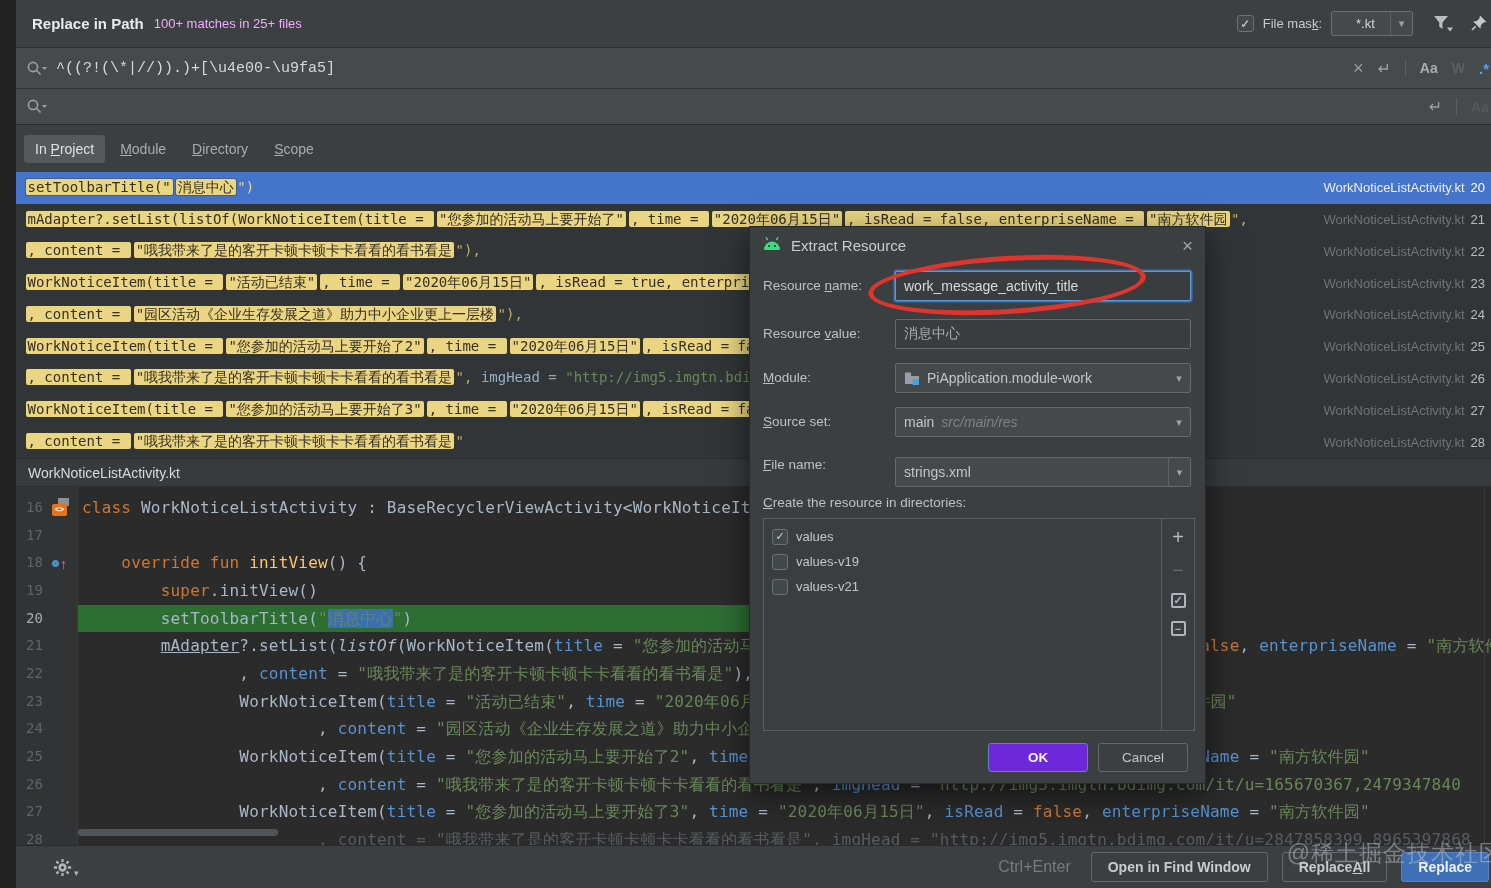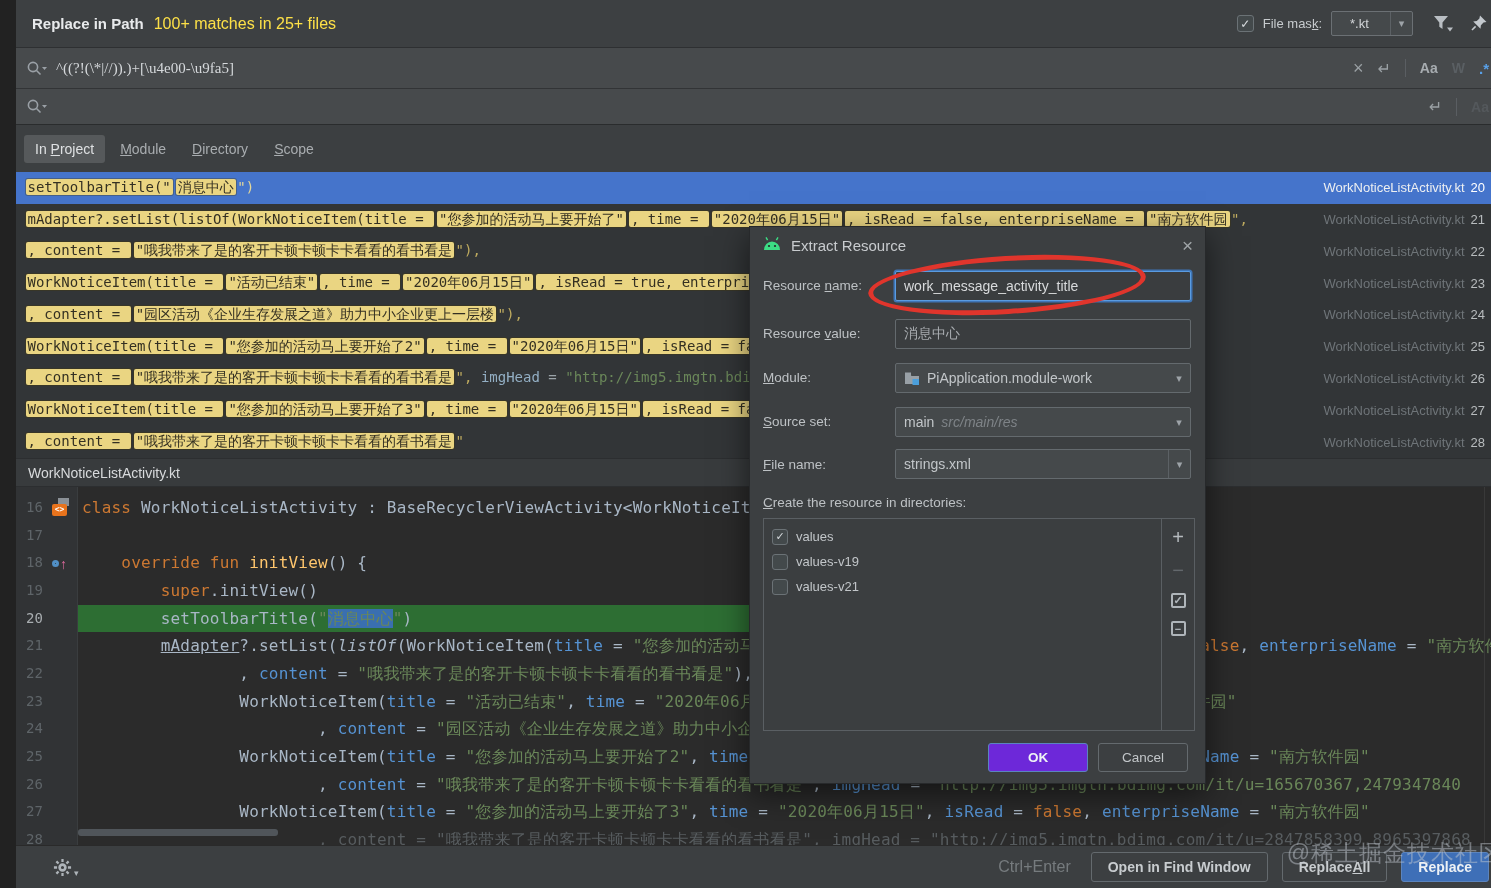--- a/index.html
+++ b/index.html
@@ -4,41 +4,41 @@
 <style>
   html,body{margin:0;padding:0;background:#222;}
   #app{position:relative;width:1491px;height:888px;background:#3C3F41;overflow:hidden;
        font-family:"Liberation Sans",sans-serif;color:#C2C6C9;margin-left:16px;}
   #app *{box-sizing:border-box;}
 
   
   .hdr{position:absolute;left:0;top:0;width:1491px;height:48px;background:#3D4042;
        border-bottom:1px solid #2E3032;display:flex;align-items:center;padding:0 16px;}
   .hdr-title{font-weight:bold;font-size:15px;color:#E8EAEC;}
-  .hdr-sub{margin-left:10px;font-size:16px;color:#fde047;}
+  .hdr-sub{margin-left:10px;font-size:13px;color:#f0abfc;}
   .hdr-right{margin-left:auto;display:flex;align-items:center;gap:9px;}
   .cb{display:inline-flex;align-items:center;justify-content:center;width:17px;height:17px;
       background:#43494B;border:1px solid #6B7276;border-radius:3px;color:#D7DBDE;
       font-size:12px;line-height:1;}
   .hdr-label{font-size:13px;color:#C7CBCE;}
   .combo{display:flex;align-items:center;height:25px;background:#45494B;border:1px solid #6B7074;
          border-radius:2px;font-size:13px;color:#D2D5D8;}
-  .mask-combo{width:82px;padding-left:18px;}
+  .mask-combo{width:82px;padding-left:24px;}
   .combo-arrow{margin-left:auto;width:22px;text-align:center;color:#9DA3A8;border-left:1px solid #5C6165;
                font-size:11px;line-height:23px;}
   .hicon{display:inline-flex;align-items:center;justify-content:center;width:26px;height:24px;}
   .hicon.sep{margin-left:8px;}
 
   
   .srow{position:absolute;left:0;top:48px;width:1491px;height:41px;background:#474A4C;
         border-bottom:1px solid #323436;display:flex;align-items:center;}
   .rrow{position:absolute;left:0;top:89px;width:1491px;height:36px;background:#474A4C;
         border-bottom:1px solid #2A2C2D;display:flex;align-items:center;}
   .mag{display:inline-flex;align-items:center;margin:0 8px 0 10px;}
-  .query{font-family:Liberation Serif, serif;font-size:15px;color:#D6D9DC;white-space:pre;}
+  .query{font-family:Liberation Mono, monospace;font-size:15px;color:#D6D9DC;white-space:pre;}
   .field-icons{margin-left:auto;display:flex;align-items:center;gap:14px;padding-right:18px;font-size:15px;}
   .fi{cursor:default;}
   .fi-clear{color:#9AA0A4;font-size:18px;}
   .fi-newline{color:#9AA0A4;font-size:16px;}
   .fi-div{width:1px;height:18px;background:#5A5E62;}
   .fi-case{color:#A7ACB0;font-weight:bold;font-size:14px;}
   .fi-words{color:#5A5F63;font-weight:bold;font-size:14px;}
   .fi-regex{color:#58A0E8;font-weight:bold;font-size:15px;}
   .fi-dim{color:#5A5F63;font-size:14px;font-weight:bold;opacity:.7;}
 
@@ -377,21 +377,21 @@
     <span class="dlg-label" style="top:187px"><span class="sg-u">S</span><span>ource set:</span></span>
     <div class="dlg-field" style="top:180px">
       <div class="dcombo">
         <span>main</span>
         <span class="src-path">src/main/res</span>
         <span class="combo-arrow noborder">▾</span>
       </div>
     </div>
 
     <span class="dlg-label" style="top:230px"><span class="sg-u">F</span><span>ile name:</span></span>
-    <div class="dlg-field" style="top:222px">
+    <div class="dlg-field" style="top:230px">
       <div class="dcombo">
         <span>strings.xml</span>
         <span class="combo-arrow" style="border-left:1px solid #5C6165">▾</span>
       </div>
     </div>
 
     <span class="dlg-label" style="top:268px"><span class="sg-u">C</span><span>reate the resource in directories:</span></span>
 
     <div class="dirs-box">
       <div class="dir-rows">

